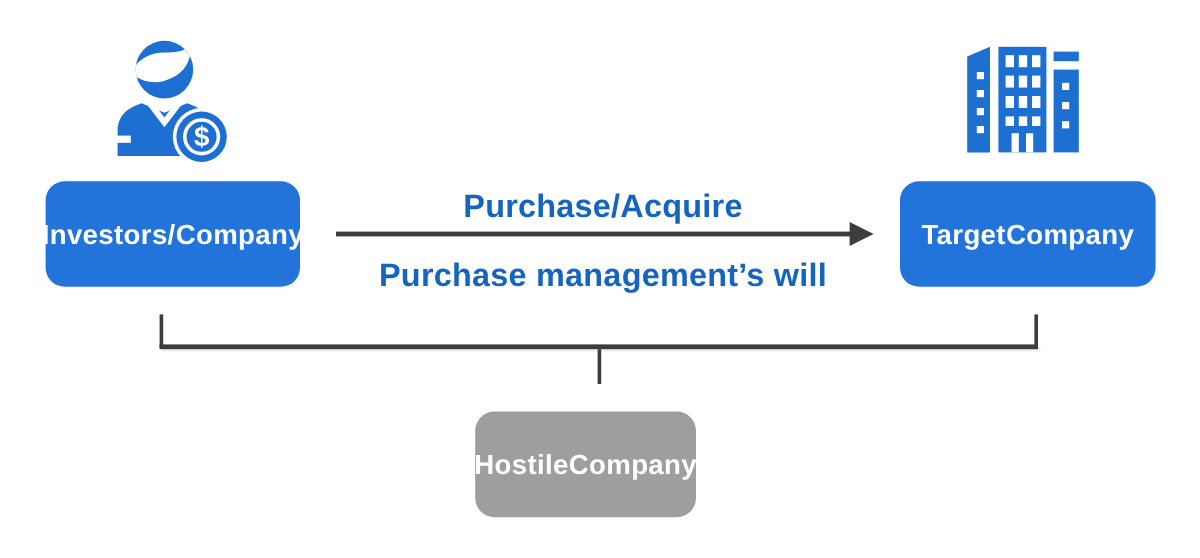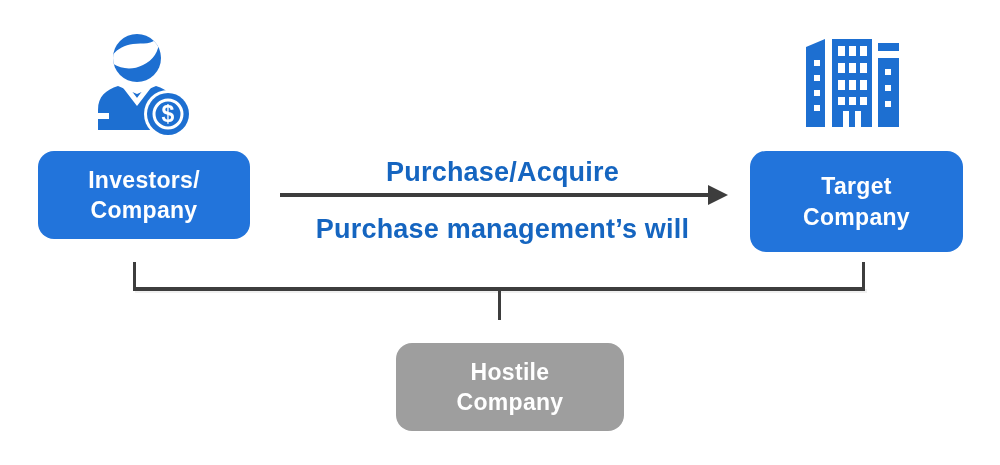--- a/index.html
+++ b/index.html
@@ -9,36 +9,36 @@
     height: 465px;
     background: #ffffff;
     overflow: hidden;
     font-family: "Liberation Sans", sans-serif;
   }
 
   
   .node {
     position: absolute;
     display: flex;
-    flex-direction: column;
+    flex-direction: row;
     align-items: center;
     justify-content: center;
     border-radius: 16px;
     color: #ffffff;
     font-weight: 700;
     font-size: 23px;
     line-height: 1.32;
     letter-spacing: 0.3px;
     text-align: center;
   }
   .node-blue { background: var(--node-blue, #2274db); }
   .node-gray { background: var(--result-gray, #9e9e9e); }
   .node-left  { left: 38px;  top: 151px; width: 212px; height: 88px; }
-  .node-right { left: 750px; top: 151px; width: 213px; height: 101px; }
-  .node-result{ left: 396px; top: 343px; width: 228px; height: 88px; }
+  .node-right { left: 750px; top: 151px; width: 213px; height: 88px; }
+  .node-result{ left: 396px; top: 343px; width: 184px; height: 88px; }
 
   
   .flow-label {
     position: absolute;
     left: 300px;
     width: 405px;
     text-align: center;
     color: var(--label-blue, #1565c0);
     font-weight: 700;
     font-size: 27px;

